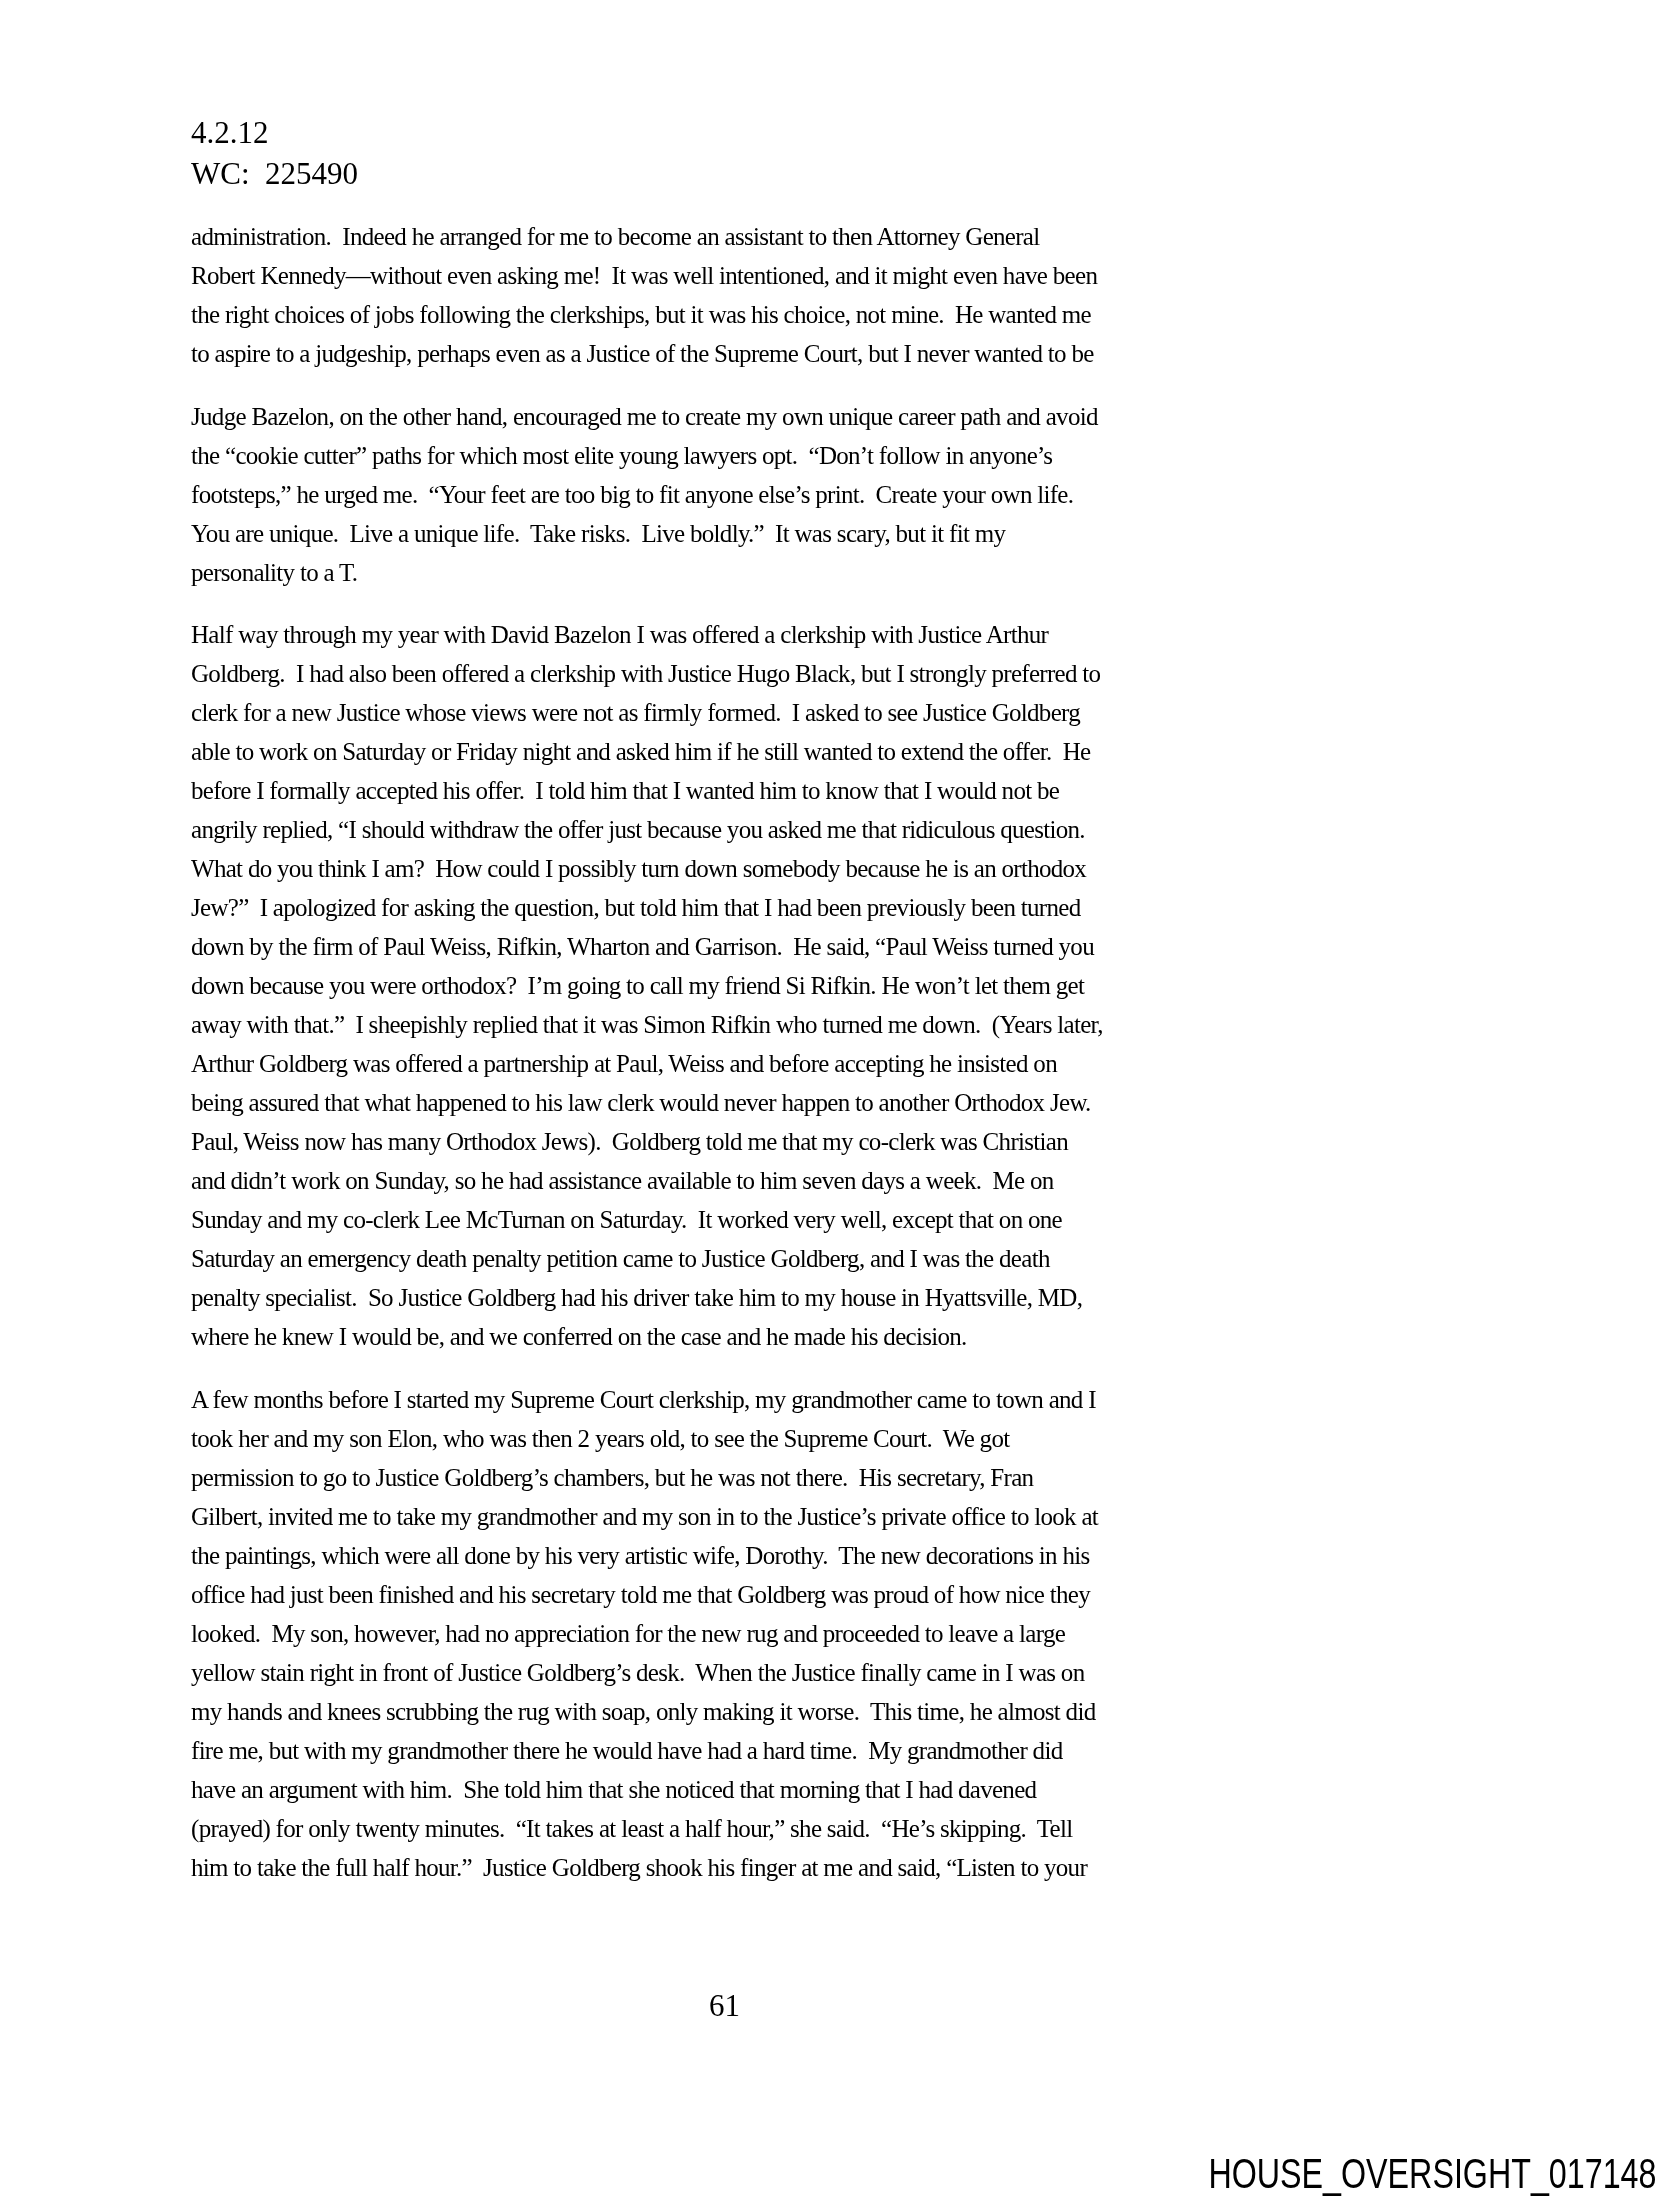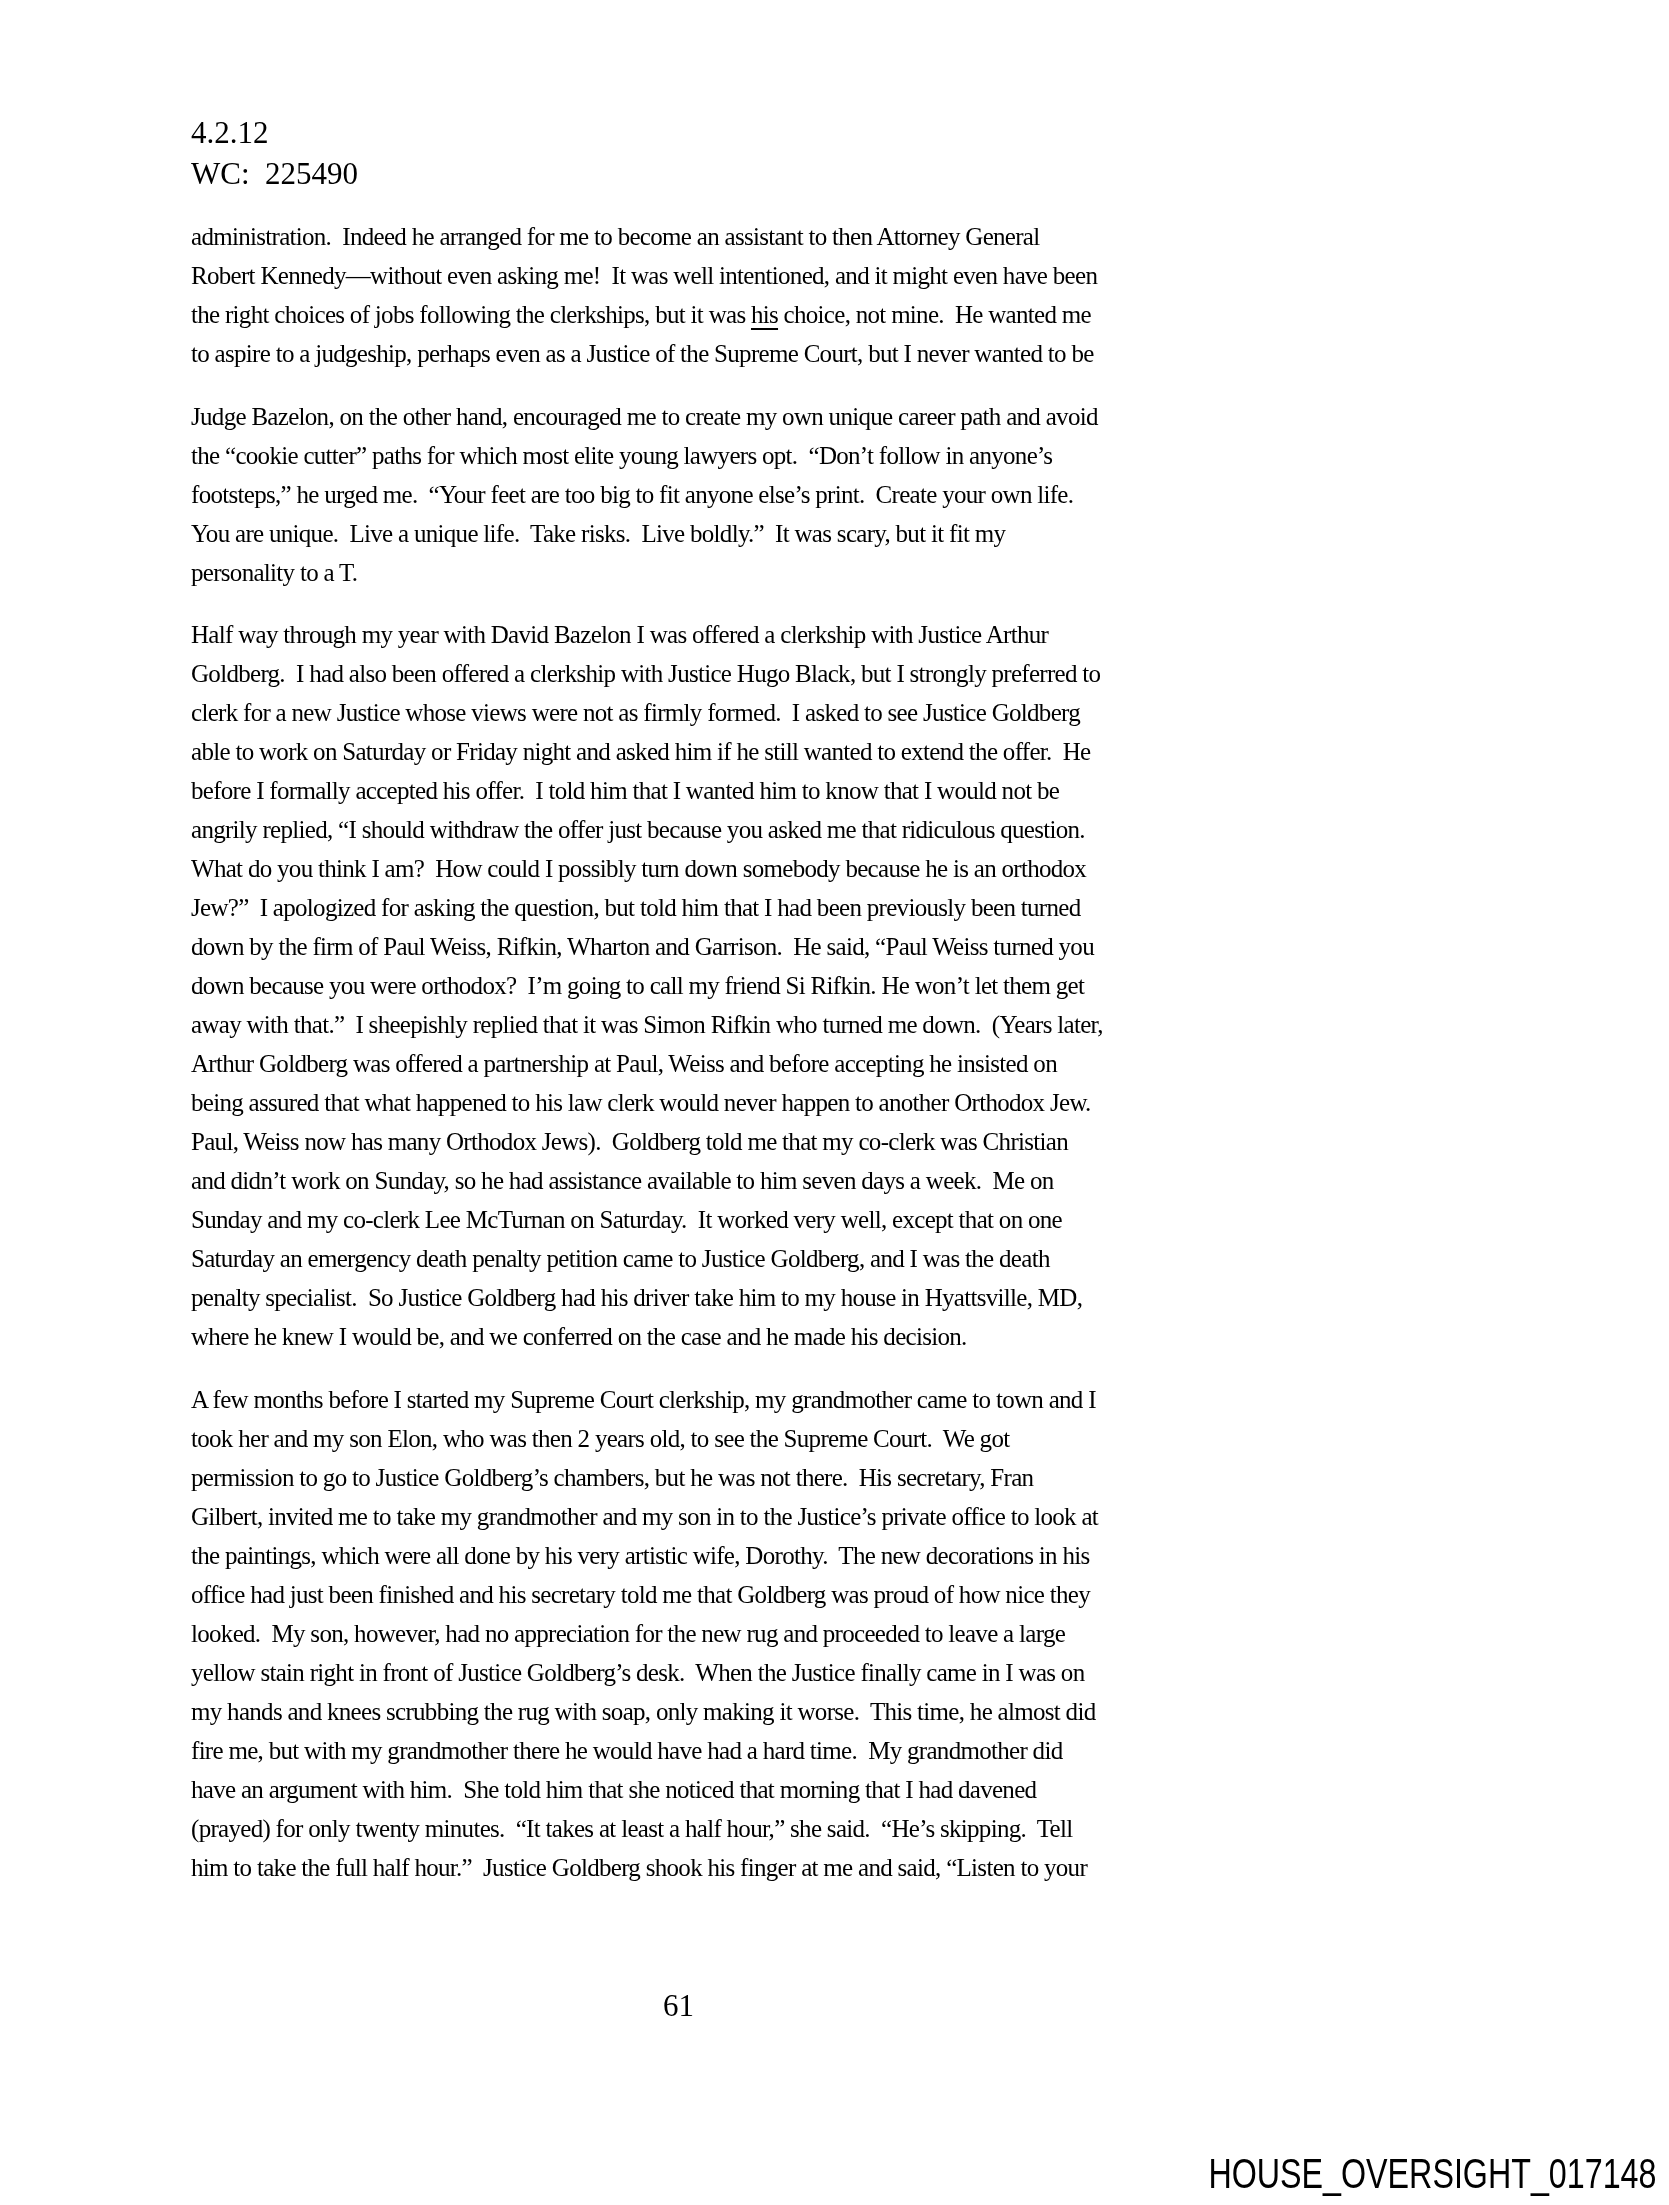--- a/index.html
+++ b/index.html
@@ -17,27 +17,26 @@
     font-size: 31px; line-height: 41px;
   }
   .header-line { white-space: pre; }
   .doc-body {
     position: absolute; left: 191px; top: 217px; width: 1317px;
     font-size: 25px; line-height: 39px; letter-spacing: -0.7px;
   }
   .paragraph { margin: 0 0 23.6px 0; }
   .line { white-space: pre; }
   .underline {
-    text-decoration: underline;
     text-underline-offset: 4.6px;
     text-decoration-thickness: 2px;
   }
   .page-number {
     position: absolute; left: 0; top: 1987px; width: 1357px;
-    text-align: center; font-size: 31px; line-height: 37px;
+    text-align: center; font-size: 31px; line-height: 37px; padding-left: 46px;
   }
   .bates {
     position: absolute; right: 13px; top: 2152px;
     font-family: "Liberation Sans", sans-serif;
     font-size: 43px; line-height: 43px;
     transform: scaleX(0.75); transform-origin: 100% 50%;
     white-space: pre;
   }
 </style>
 </head>

